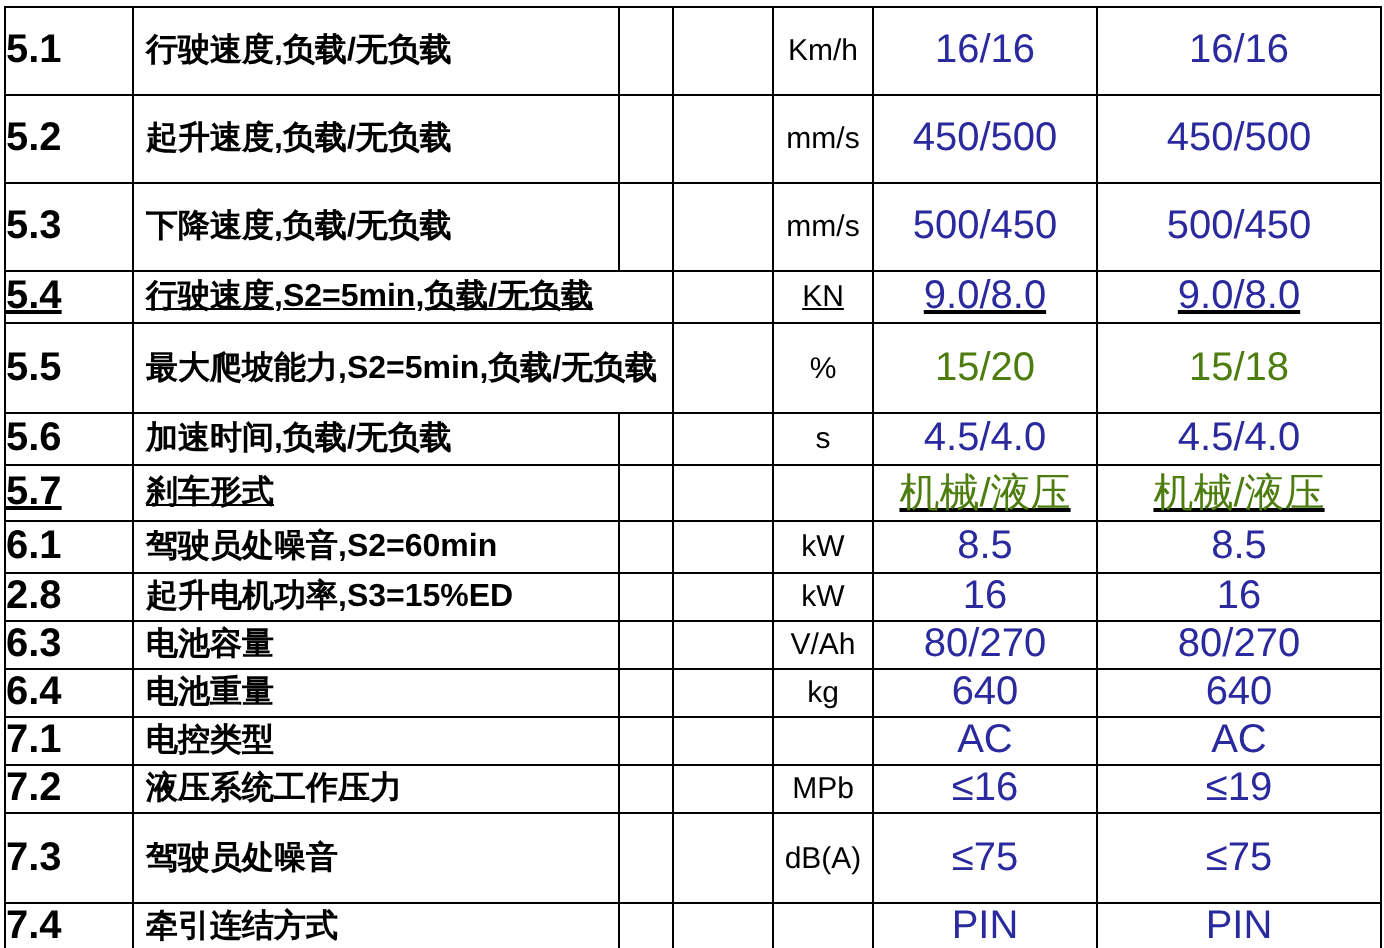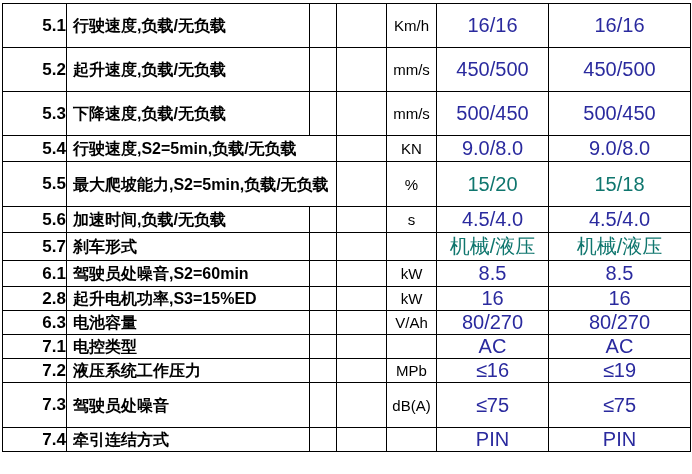--- a/index.html
+++ b/index.html
@@ -1,26 +1,26 @@
 <!DOCTYPE html>
 <html><head>
 <meta charset="utf-8">
 <style>
   html,body{margin:0;padding:0;background:#ffffff;}
   body{font-family:"Liberation Sans","DejaVu Sans",sans-serif;color:#000;}
   .wrap{padding:3px 2px 3px 2px;}
   table{border-collapse:collapse;width:688px;table-layout:fixed;}
   td{border:1px solid #000;overflow:hidden;white-space:nowrap;vertical-align:middle;padding:0;}
-  .c-id{text-align:right;font-weight:bold;font-size:17px;}
+  .c-id{text-align:left;font-weight:bold;font-size:20px;}
   .c-desc{font-weight:bold;font-size:16px;padding:0 2px 0 6px;white-space:normal;line-height:21px;}
   .c-spacer{background:#fff;}
   .c-unit{text-align:center;font-size:15px;}
   .c-val{text-align:center;font-size:20px;}
   .v-blue{color:#2a2a9e;}
-  .v-black{color:#0f766e;}
+  .v-black{color:#4d7c0f;}
 </style>
 </head>
 <body>
 
 <div class="wrap">
   <table>
     <colgroup>
       <col style="width:64px">
       <col style="width:243px">
       <col style="width:27px">
@@ -50,21 +50,21 @@
   </tr>
         <tr style="height: 44px;">
     <td class="c-id">5.3</td>
     <td class="c-desc">下降速度,负载/无负载</td>
     <td class="c-spacer"></td>
     <td class="c-spacer"></td>
     <td class="c-unit">mm/s</td>
     <td class="c-val v-blue">500/450</td>
     <td class="c-val v-blue">500/450</td>
   </tr>
-        <tr style="height: 26px;">
+        <tr style="height: 26px; text-decoration: underline;">
     <td class="c-id">5.4</td>
     <td class="c-desc" colspan="2">行驶速度,S2=5min,负载/无负载</td>
 
     <td class="c-spacer"></td>
     <td class="c-unit">KN</td>
     <td class="c-val v-blue">9.0/8.0</td>
     <td class="c-val v-blue">9.0/8.0</td>
   </tr>
         <tr style="height: 45px; padding-left: 20px;">
     <td class="c-id">5.5</td>
@@ -77,21 +77,21 @@
   </tr>
         <tr style="height: 26px;">
     <td class="c-id">5.6</td>
     <td class="c-desc">加速时间,负载/无负载</td>
     <td class="c-spacer"></td>
     <td class="c-spacer"></td>
     <td class="c-unit">s</td>
     <td class="c-val v-blue">4.5/4.0</td>
     <td class="c-val v-blue">4.5/4.0</td>
   </tr>
-        <tr style="height: 23px;">
+        <tr style="height: 23px; text-decoration: underline;">
     <td class="c-id">5.7</td>
     <td class="c-desc">刹车形式</td>
     <td class="c-spacer"></td>
     <td class="c-spacer"></td>
     <td class="c-unit"></td>
     <td class="c-val v-black">机械/液压</td>
     <td class="c-val v-black">机械/液压</td>
   </tr>
         <tr style="height: 26px;">
     <td class="c-id">6.1</td>
@@ -112,20 +112,29 @@
     <td class="c-val v-blue">16</td>
   </tr>
         <tr style="height: 24px;">
     <td class="c-id">6.3</td>
     <td class="c-desc">电池容量</td>
     <td class="c-spacer"></td>
     <td class="c-spacer"></td>
     <td class="c-unit">V/Ah</td>
     <td class="c-val v-blue">80/270</td>
     <td class="c-val v-blue">80/270</td>
+  </tr>
+        <tr style="height: 24px;">
+    <td class="c-id">6.4</td>
+    <td class="c-desc">电池重量</td>
+    <td class="c-spacer"></td>
+    <td class="c-spacer"></td>
+    <td class="c-unit">kg</td>
+    <td class="c-val v-blue">640</td>
+    <td class="c-val v-blue">640</td>
   </tr>
         <tr style="height: 22px;">
     <td class="c-id">7.1</td>
     <td class="c-desc">电控类型</td>
     <td class="c-spacer"></td>
     <td class="c-spacer"></td>
     <td class="c-unit"></td>
     <td class="c-val v-blue">AC</td>
     <td class="c-val v-blue">AC</td>
   </tr>

